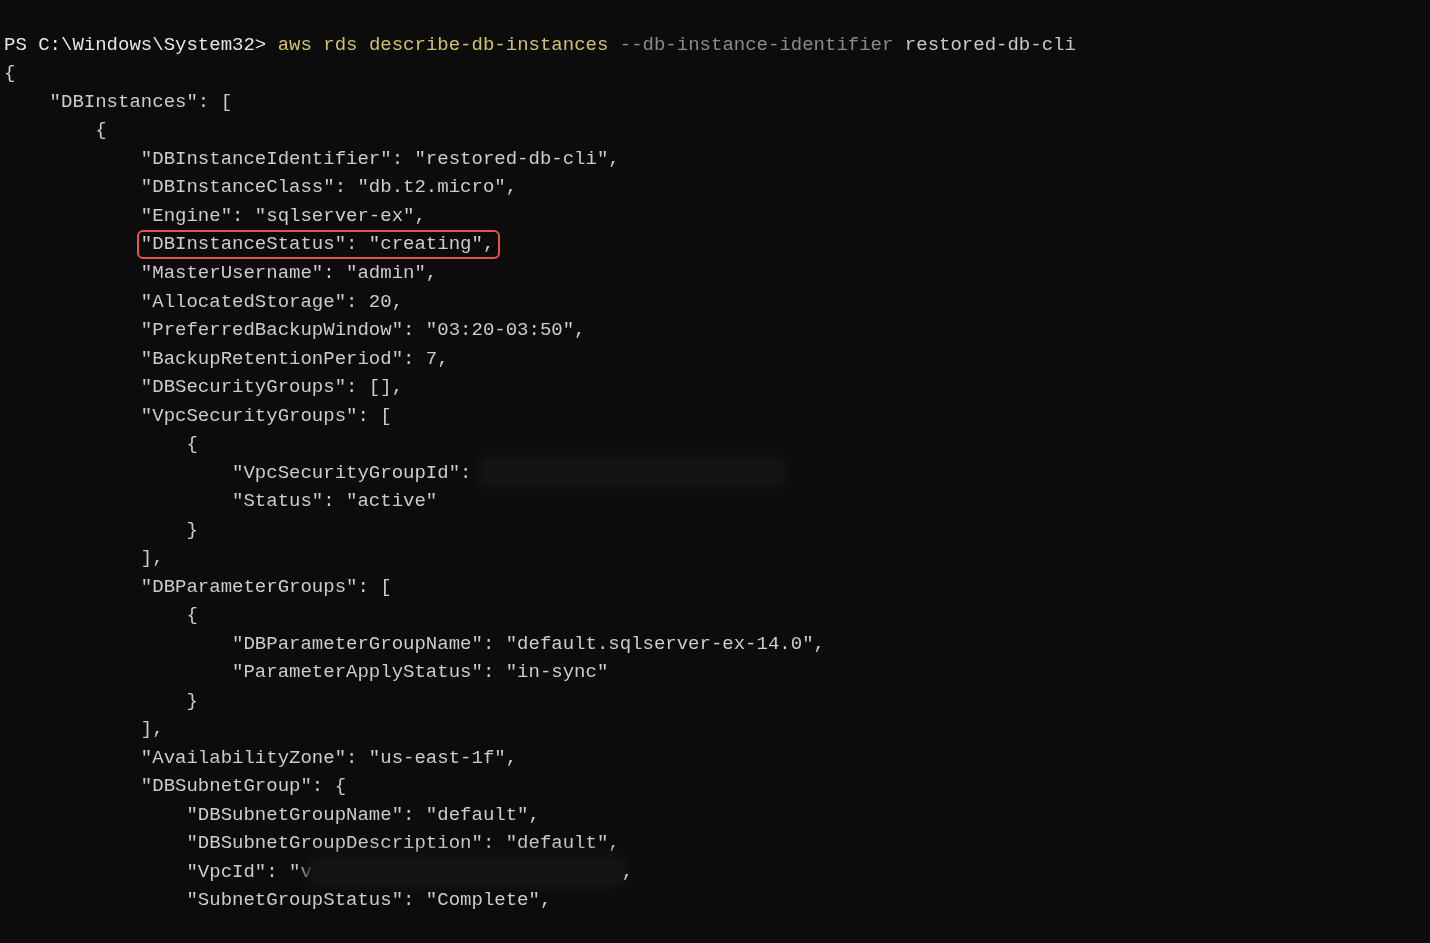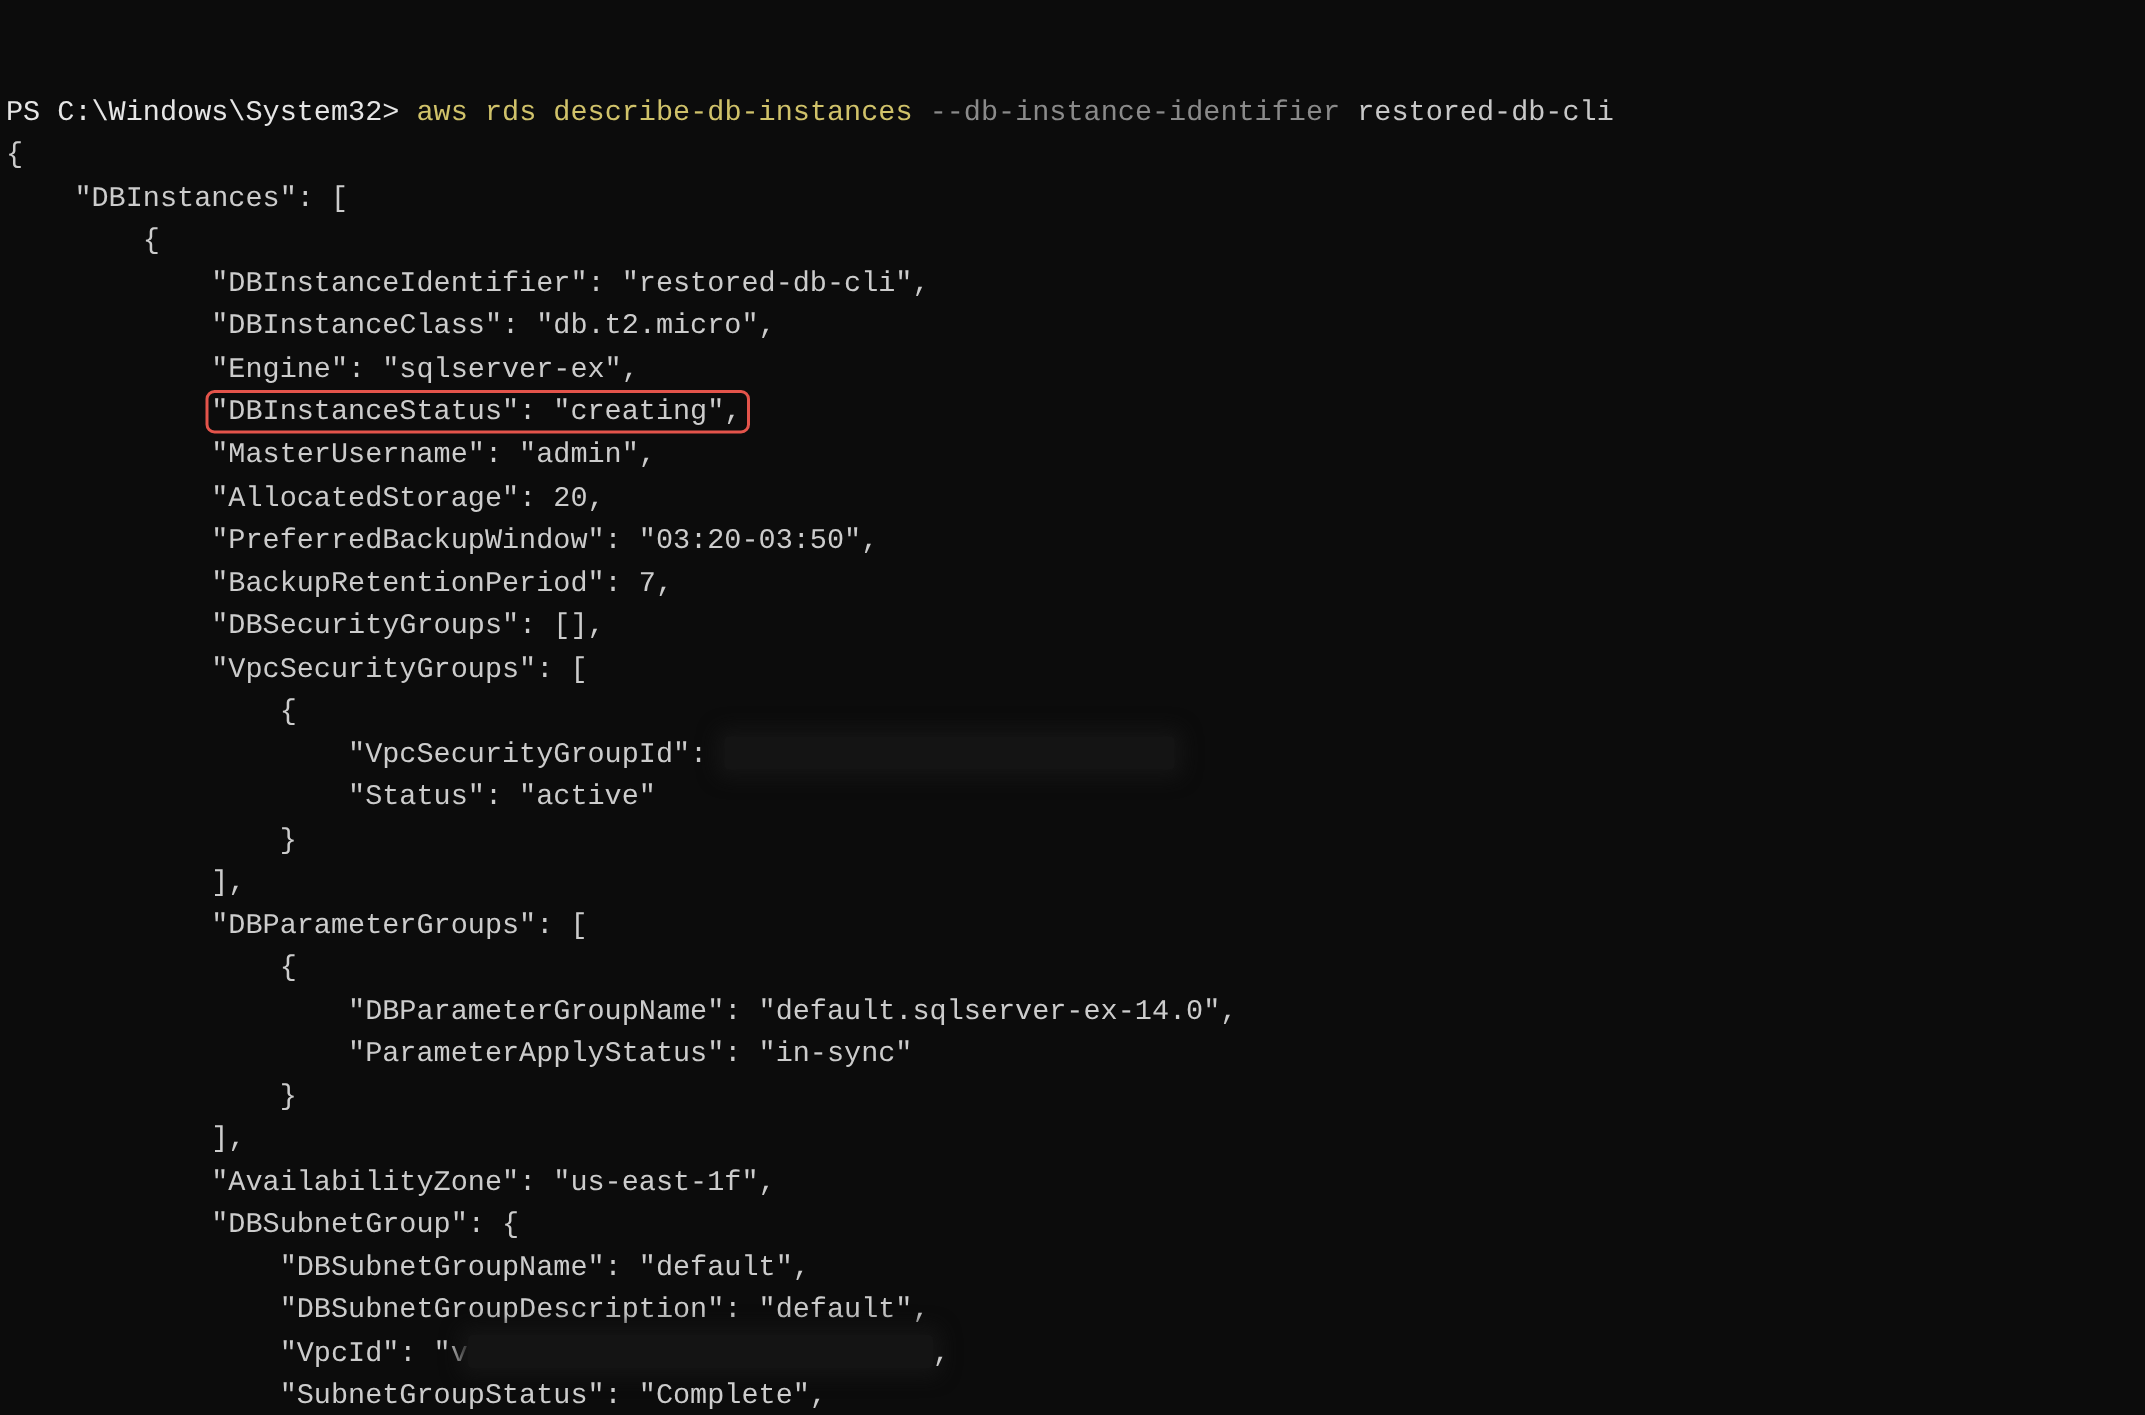--- a/index.html
+++ b/index.html
@@ -10,21 +10,20 @@
     font-family: "Consolas", "Courier New", monospace;
     font-size: 19px;
     line-height: 28.5px;
     width: 1430px;
     height: 943px;
     overflow: hidden;
   }
   .terminal {
     white-space: pre;
     padding: 2px 0 0 4px;
-    margin-top: 30px;
   }
   .prompt-path { color: #e6e6e6; }
   .cmd-yellow { color: #d0c26a; }
   .cmd-arg { color: #8a8a8a; }
   .cmd-val { color: #c8c8c8; }
   .highlight-box {
     border: 2px solid #e4544b;
     border-radius: 6px;
     padding: 0 4px 1px 2px;
     margin-left: -4px;

